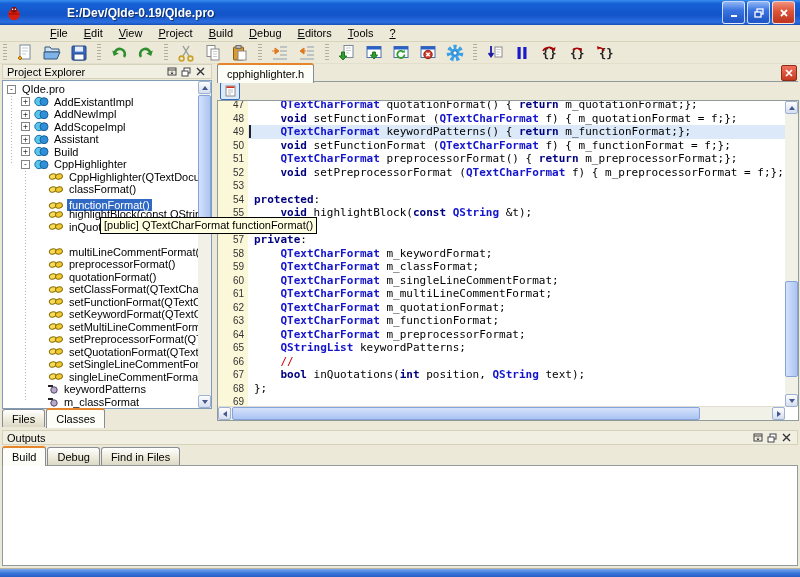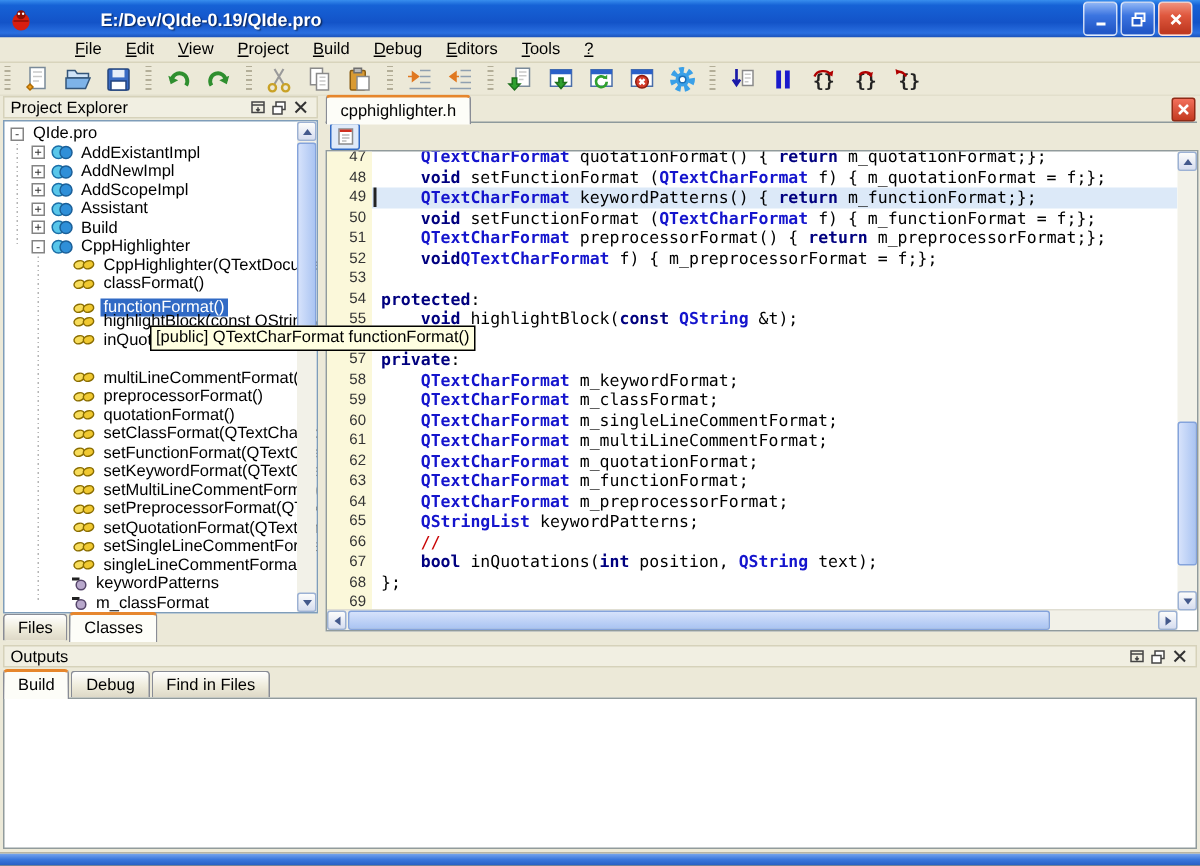--- a/index.html
+++ b/index.html
@@ -641,21 +641,21 @@
           <div class="crow">
             <div class="lnum">50</div>
             <div class="lcode"><span class="tk-p">    </span><span class="tk-k">void</span><span class="tk-p"> setFunctionFormat (</span><span class="tk-y">QTextCharFormat</span><span class="tk-p"> f) { m_functionFormat = f;};</span></div>
           </div>
           <div class="crow">
             <div class="lnum">51</div>
             <div class="lcode"><span class="tk-p">    </span><span class="tk-y">QTextCharFormat</span><span class="tk-p"> preprocessorFormat() { </span><span class="tk-k">return</span><span class="tk-p"> m_preprocessorFormat;};</span></div>
           </div>
           <div class="crow">
             <div class="lnum">52</div>
-            <div class="lcode"><span class="tk-p">    </span><span class="tk-k">void</span><span class="tk-y">QTextCharFormat</span><span class="tk-p"> f) { m_preprocessorFormat = f;};</span></div>
+            <div class="lcode"><span class="tk-p">    </span><span class="tk-k">void</span><span class="tk-p"> setPreprocessorFormat (</span><span class="tk-y">QTextCharFormat</span><span class="tk-p"> f) { m_preprocessorFormat = f;};</span></div>
           </div>
           <div class="crow">
             <div class="lnum">53</div>
             <div class="lcode"></div>
           </div>
           <div class="crow">
             <div class="lnum">54</div>
             <div class="lcode"><span class="tk-k">protected</span><span class="tk-p">:</span></div>
           </div>
           <div class="crow">

